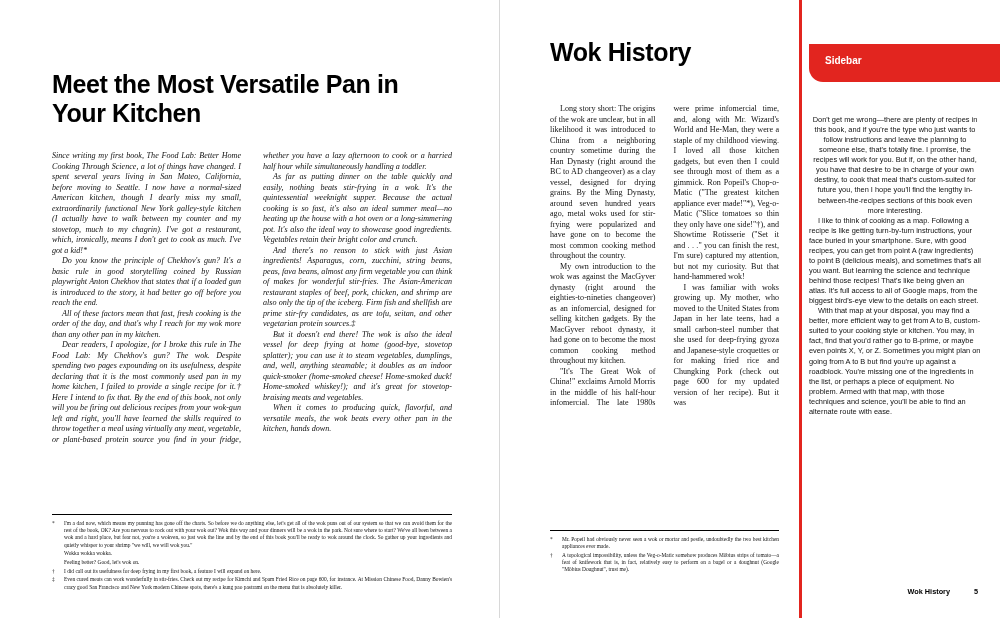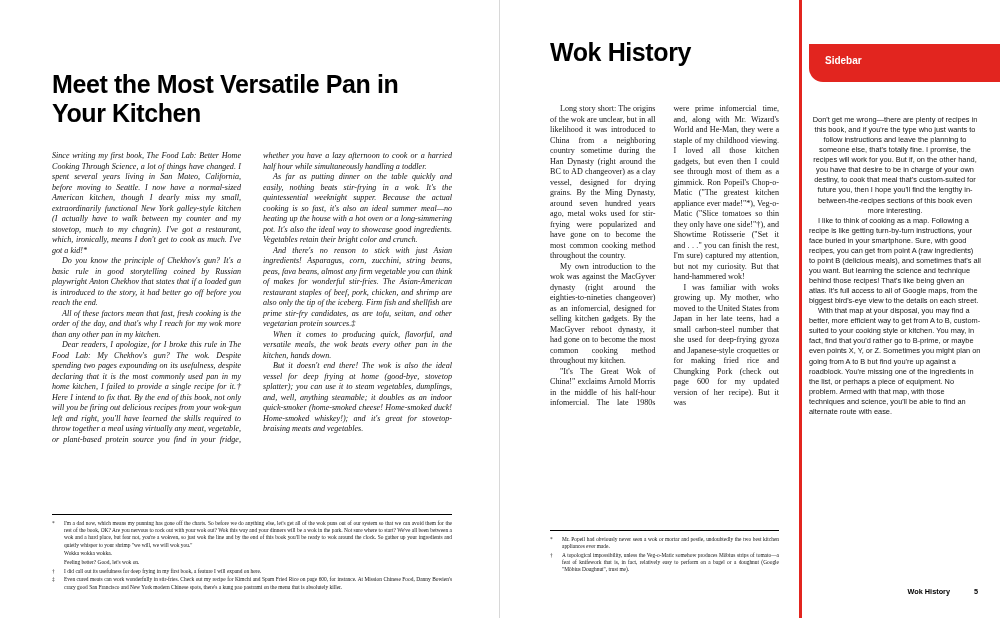--- a/index.html
+++ b/index.html
@@ -218,22 +218,22 @@
   <div class="page-left">
     <div class="left-title">Meet the Most Versatile Pan in Your Kitchen</div>
 
     <div class="left-cols">
       <p class="first"><span>Since writing my first book, The Food Lab: Better Home Cooking Through Science, a lot of things have changed. I spent several years living in San Mateo, California, before moving to Seattle. I now have a normal-sized American kitchen, though I dearly miss my small, extraordinarily functional New York galley-style kitchen (I actually have to walk between my counter and my stovetop, much to my chagrin). I've got a restaurant, which, ironically, means I don't get to cook as much. I've got a kid!*</span></p>
       <p><span>Do you know the principle of Chekhov's gun? It's a basic rule in good storytelling coined by Russian playwright Anton Chekhov that states that if a loaded gun is introduced to the story, it had better go off before you reach the end.</span></p>
       <p><span>All of these factors mean that fast, fresh cooking is the order of the day, and that's why I reach for my wok more than any other pan in my kitchen.</span></p>
       <p><span>Dear readers, I apologize, for I broke this rule in The Food Lab: My Chekhov's gun? The wok. Despite spending two pages expounding on its usefulness, despite declaring that it is the most commonly used pan in my home kitchen, I failed to provide a single recipe for it.† Here I intend to fix that. By the end of this book, not only will you be firing out delicious recipes from your wok-gun left and right, you'll have learned the skills required to throw together a meal using virtually any meat, vegetable, or plant-based protein source you find in your fridge, whether you have a lazy afternoon to cook or a harried half hour while simultaneously handling a toddler.</span></p>
       <p><span>As far as putting dinner on the table quickly and easily, nothing beats stir-frying in a wok. It's the quintessential weeknight supper. Because the actual cooking is so fast, it's also an ideal summer meal—no heating up the house with a hot oven or a long-simmering pot. It's also the ideal way to showcase good ingredients. Vegetables retain their bright color and crunch.</span></p>
       <p><span>And there's no reason to stick with just Asian ingredients! Asparagus, corn, zucchini, string beans, peas, fava beans, almost any firm vegetable you can think of makes for wonderful stir-fries. The Asian-American restaurant staples of beef, pork, chicken, and shrimp are also only the tip of the iceberg. Firm fish and shellfish are prime stir-fry candidates, as are tofu, seitan, and other vegetarian protein sources.‡</span></p>
+      <p><span>But it doesn't end there! The wok is also the ideal vessel for deep frying at home (good-bye, stovetop splatter); you can use it to steam vegetables, dumplings, and, well, anything steamable; it doubles as an indoor quick-smoker (home-smoked cheese! Home-smoked duck! Home-smoked whiskey!); and it's great for stovetop-braising meats and vegetables.</span></p>
       <p><span>When it comes to producing quick, flavorful, and versatile meals, the wok beats every other pan in the kitchen, hands down.</span></p>
-      <p><span>But it doesn't end there! The wok is also the ideal vessel for deep frying at home (good-bye, stovetop splatter); you can use it to steam vegetables, dumplings, and, well, anything steamable; it doubles as an indoor quick-smoker (home-smoked cheese! Home-smoked duck! Home-smoked whiskey!); and it's great for stovetop-braising meats and vegetables.</span></p>
     </div>
 
     <div class="footnote-rule" style="left:52px; top:482px;"></div>
     <div class="footnotes" style="left:52px; top:488px; width:400px;">
       <div class="fn">
         <span class="mark">*</span>
         <span>I'm a dad now, which means my punning has gone off the charts. So before we do anything else, let's get all of the wok puns out of our system so that we can avoid them for the rest of the book, OK? Are you nervous to rock out with your wok out? Wok this way and your dinners will be a wok in the park. Not sure where to start? We've all been between a wok and a hard place, but fear not, you're a wokven, so just wok the line and by the end of this book you'll be ready to wok around the clock. So gather up your ingredients and quietly whisper to your shrimp "we will, we will wok you."</span>
       </div>
       <div class="fn">
         <span class="mark"></span>

